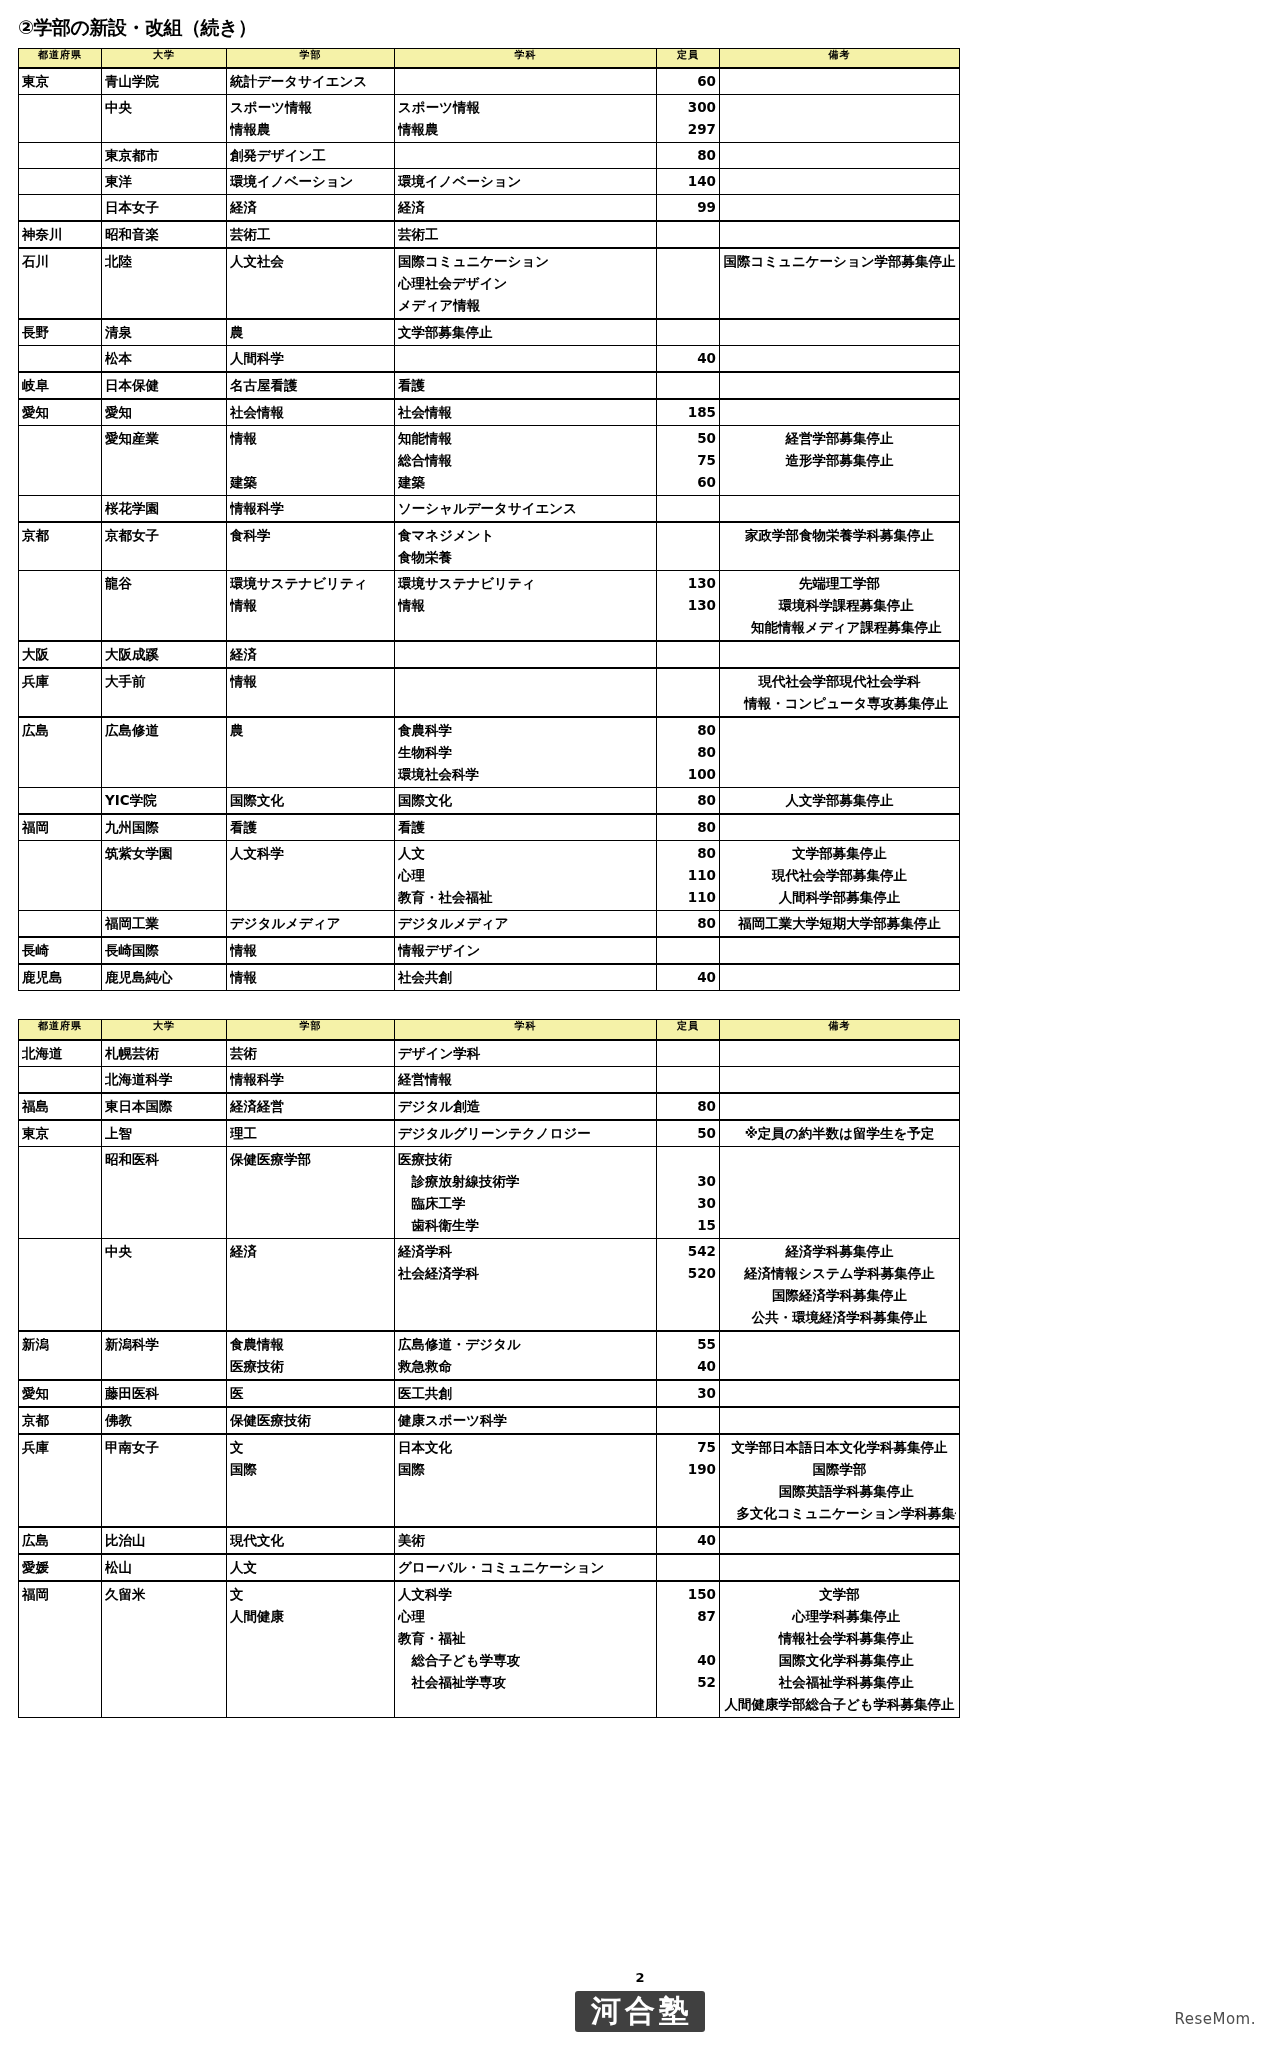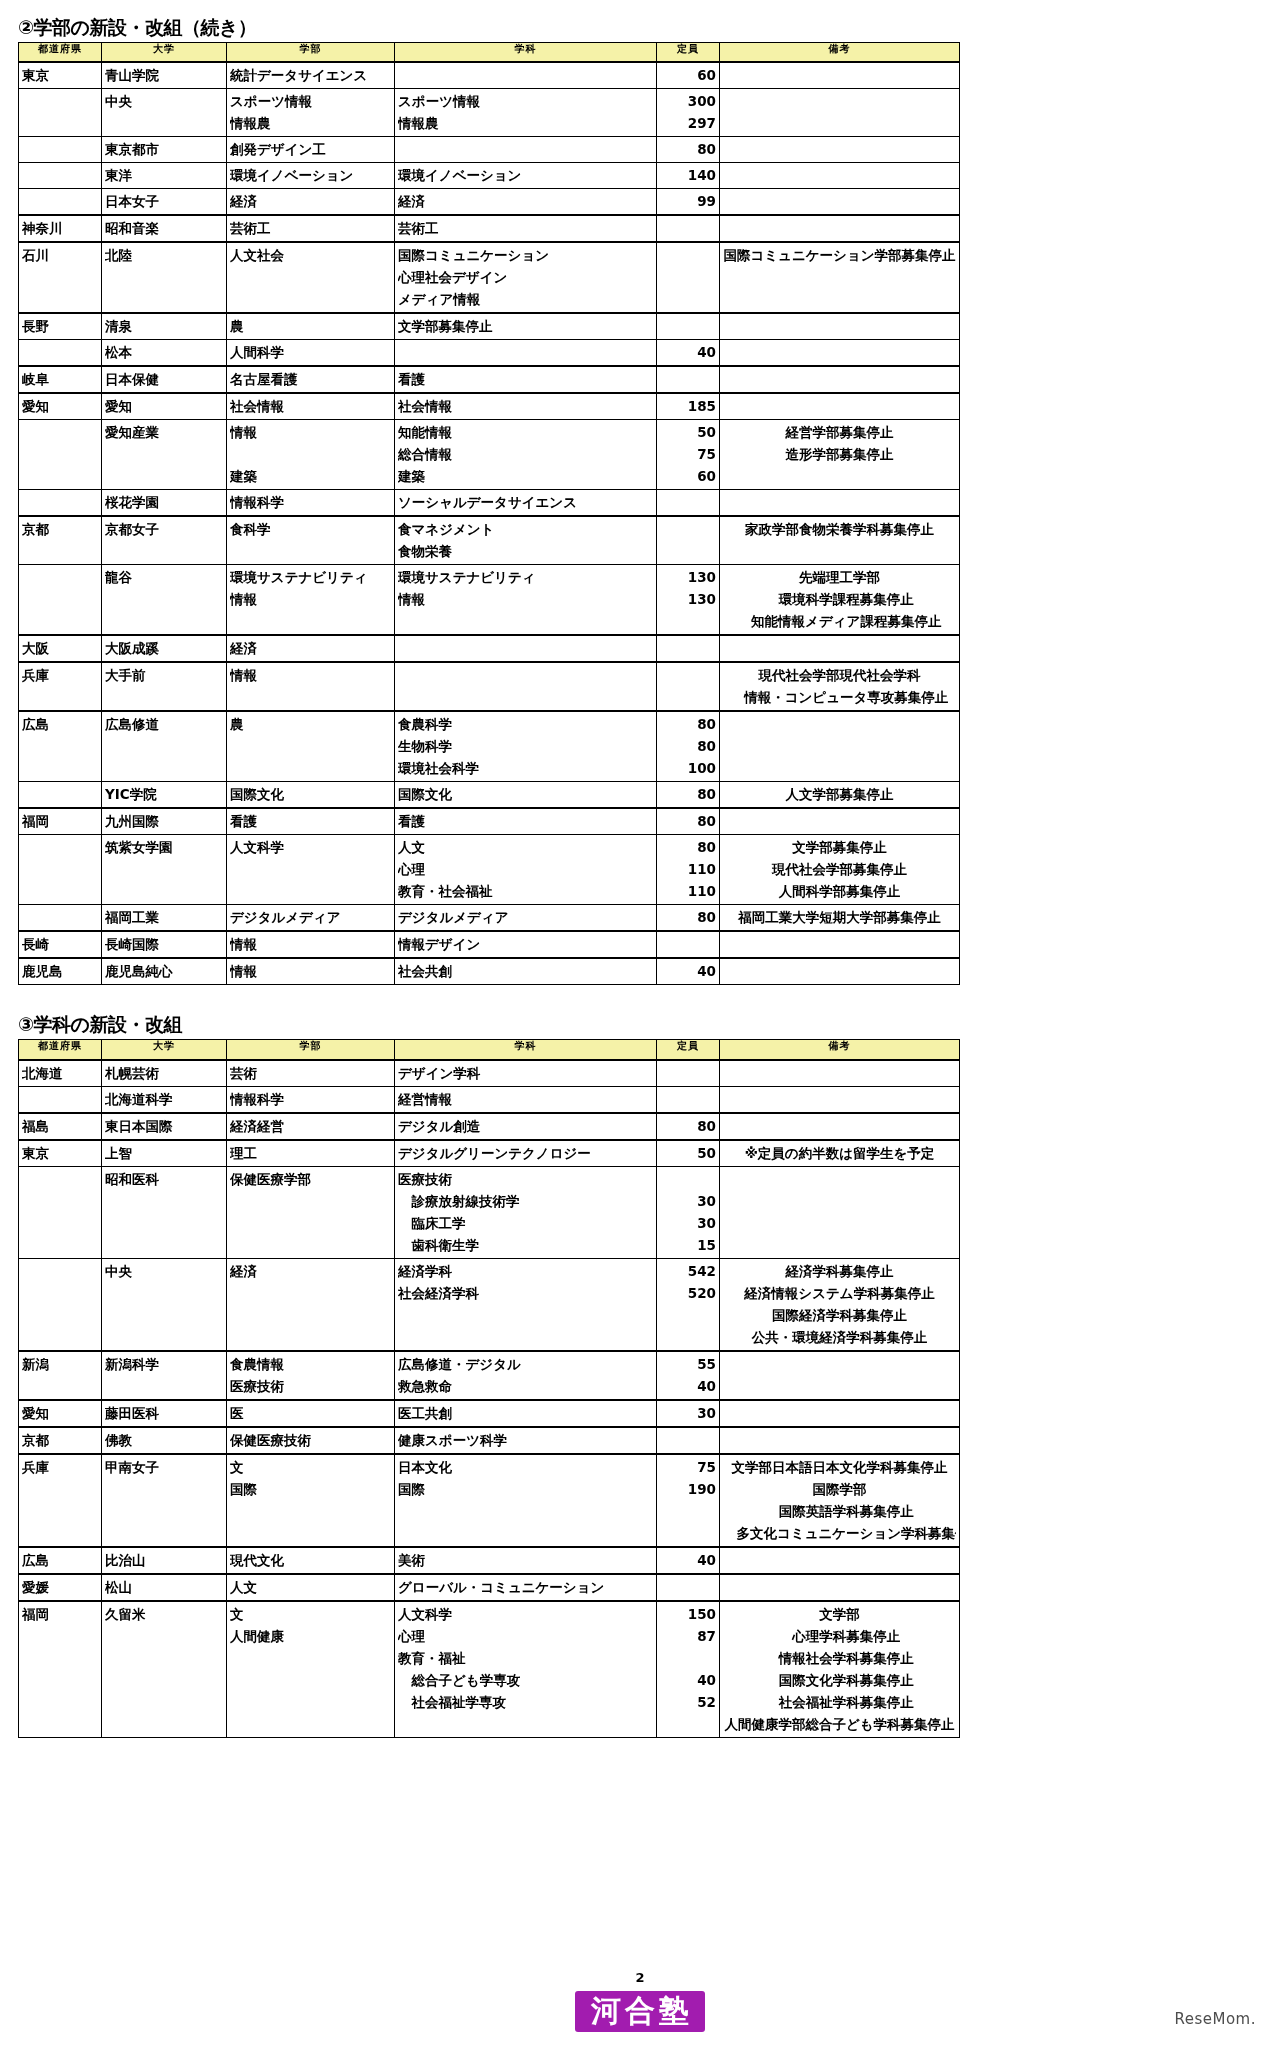--- a/index.html
+++ b/index.html
@@ -21,21 +21,21 @@
     padding: 0;
     box-sizing: border-box;
   }
   .section {
     margin: 0 0 0 18px;
   }
   .sec-title {
     font-size: 19px;
     font-weight: bold;
     letter-spacing: -0.5px;
-    padding: 0 0 2px 0;
+    padding: 0 0 8px 0;
     line-height: 1.25;
     white-space: nowrap;
   }
   .sec2-wrap { padding-top: 16px; }
   .sec3-wrap { padding-top: 28px; }
 
   table.grid {
     border-collapse: collapse;
     table-layout: fixed;
     width: 941px;
@@ -90,21 +90,21 @@
     width: 1280px;
     text-align: center;
   }
   .pageno {
     font-size: 13px;
     font-weight: bold;
     margin-bottom: 6px;
   }
   .logo-kawai {
     display: inline-block;
-    background: #a21caf;
+    background: #404040;
     color: #ffffff;
     font-size: 30px;
     font-weight: bold;
     letter-spacing: 4px;
     padding: 4px 12px 6px 16px;
     border-radius: 3px;
     line-height: 1.05;
   }
   .resemom {
     position: absolute;
@@ -979,21 +979,20 @@
               <span class="stack">
                 <span class="ln blank">&nbsp;</span>
               </span>
             </td>
           </tr>
         </tbody>
     </table>
   </div>
 
   <div class="section sec3-wrap">
-    <div class="sec-title">③学科の新設・改組</div>
     <table class="grid">
       <thead>
         <tr>
           <th class="c-pref">都道府県</th>
           <th class="c-univ">大学</th>
           <th class="c-fac">学部</th>
           <th class="c-dept">学科</th>
           <th class="c-cap">定員</th>
           <th class="c-note">備考</th>
         </tr>

